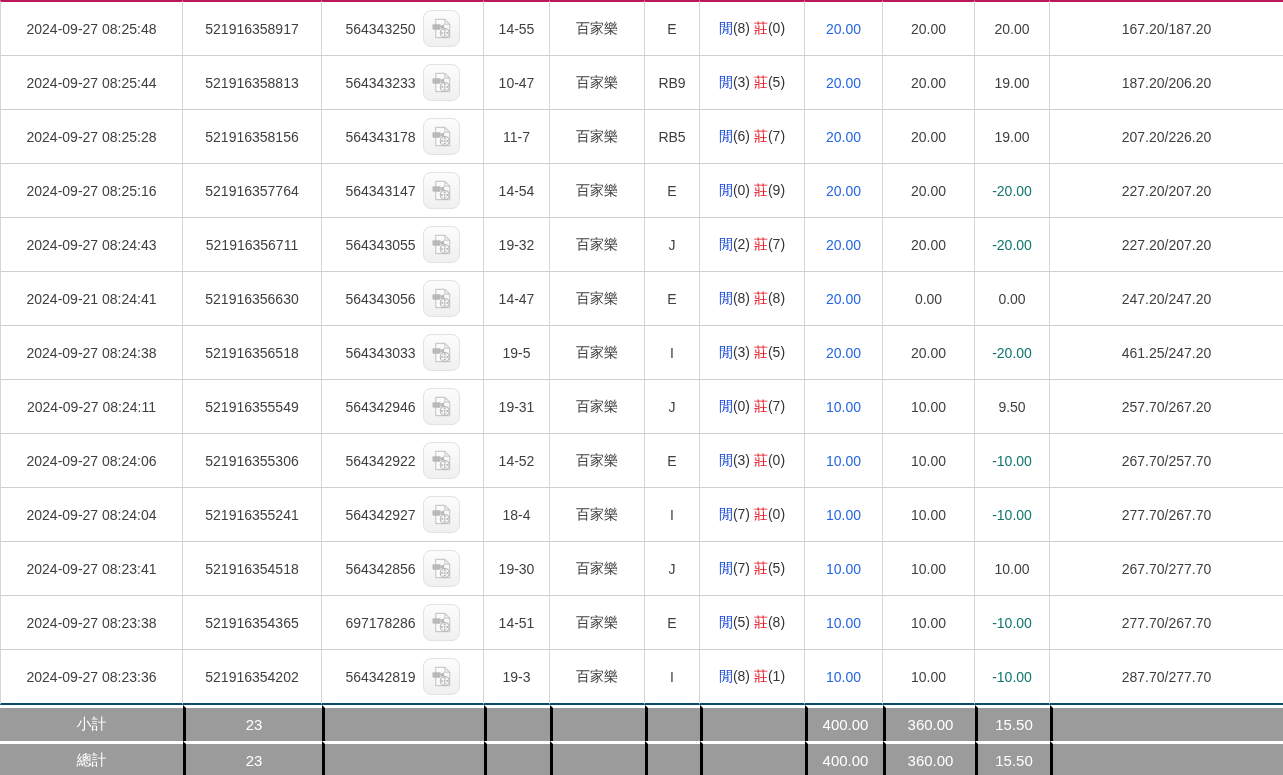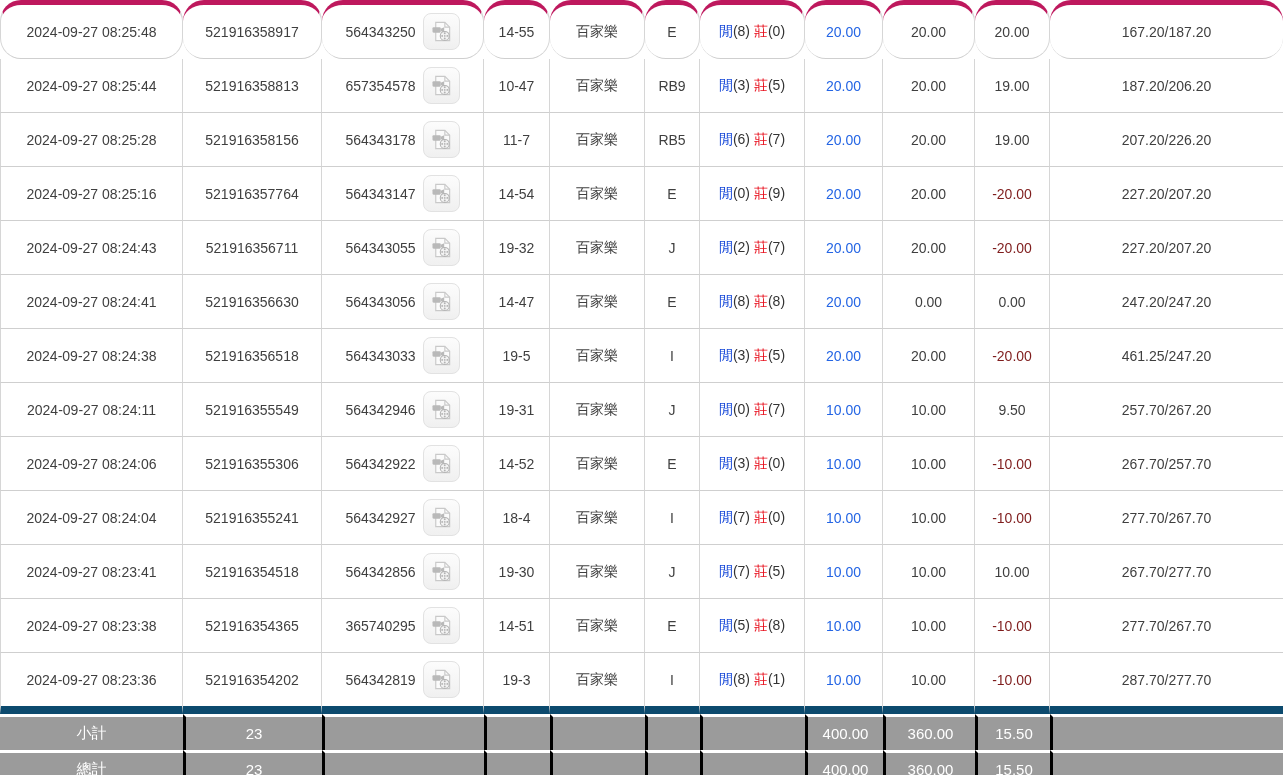--- a/index.html
+++ b/index.html
@@ -3,25 +3,25 @@
 <meta charset="utf-8">
 <style>
   html,body{margin:0;padding:0;background:#fff;}
   body{font-family:"Liberation Sans","DejaVu Sans",sans-serif;}
   .table-wrap{width:1283px;}
   table{border-collapse:separate;border-spacing:0;table-layout:fixed;width:1283px;}
   td{text-align:center;vertical-align:middle;font-size:14px;color:#3f3f3f;
      overflow:hidden;white-space:nowrap;padding:0;}
   tbody td{height:53px;background:#fff;border-right:1px solid #d6d6d6;border-bottom:1px solid #cfcfcf;}
   tbody tr td:first-child{border-left:1px solid #d6d6d6;}
-  tbody tr:first-child td{border-top:5px solid #be185d;border-radius:21px;}
-  tbody tr:last-child td{border-bottom:8px solid #0c4a6e;}
+  tbody tr:first-child td{border-top:2px solid #be185d;}
+  tbody tr:last-child td{border-bottom:2px solid #0c4a6e;}
   tbody td:last-child{border-right:none;}
   .blue{color:#2465e4;cursor:pointer;}
-  .neg{color:#7f1d1d;}
+  .neg{color:#0f766e;}
   .player{color:#1547d8;}
   .banker{color:#e8111e;}
   .pts{color:#333;}
   .round-wrap{display:inline-flex;align-items:center;gap:7px;}
   .video-btn{display:inline-flex;align-items:center;justify-content:center;
      width:37px;height:37px;border:1px solid #e2e2e2;border-radius:8px;
      background:linear-gradient(#fcfcfc,#f0f0f0);cursor:pointer;padding:0;}
   tfoot td{background:#9b9b9b;color:#fff;font-size:15px;height:33px;
      border-top:3px solid #fff;border-left:3px solid #000000;}
   tfoot td:first-child{border-left:none;}
@@ -72,21 +72,21 @@
           <td><span class="player">閒</span><span class="pts">(8)</span> <span class="banker">莊</span><span class="pts">(0)</span></td>
           <td><span class="blue">20.00</span></td>
           <td>20.00</td>
           <td>20.00</td>
           <td>167.20/187.20</td>
         </tr>
         <tr>
           <td>2024-09-27 08:25:44</td>
           <td>521916358813</td>
           <td><span class="round-wrap">
-              <span>657354578</span>
+              <span>564343233</span>
               <button type="button" class="video-btn">
   <svg width="23" height="23" viewBox="0 0 24 24" aria-hidden="true">
     <path d="M6 2.5 H15.5 L20.5 7.5 V21.5 H6 Z" fill="#fbfbfb" stroke="#c9c9c9" stroke-width="1.2"></path>
     <path d="M15.5 2.5 V7.5 H20.5" fill="none" stroke="#c9c9c9" stroke-width="1.2"></path>
     <rect x="2.6" y="7.6" width="8.6" height="5.6" rx="1.1" fill="#b9b9b9"></rect>
     <path d="M11.2 9.2 L14.8 7.6 V13.2 L11.2 11.6 Z" fill="#b9b9b9"></path>
     <circle cx="15.4" cy="16.6" r="4.7" fill="#f3f3f3" stroke="#b3b3b3" stroke-width="1.1"></circle>
     <circle cx="15.4" cy="16.6" r="0.9" fill="#b3b3b3"></circle>
     <circle cx="15.4" cy="13.9" r="1" fill="#b3b3b3"></circle>
     <circle cx="18.1" cy="16.6" r="1" fill="#b3b3b3"></circle>
@@ -185,21 +185,21 @@
           <td>19-32</td>
           <td>百家樂</td>
           <td>J</td>
           <td><span class="player">閒</span><span class="pts">(2)</span> <span class="banker">莊</span><span class="pts">(7)</span></td>
           <td><span class="blue">20.00</span></td>
           <td>20.00</td>
           <td class="neg">-20.00</td>
           <td>227.20/207.20</td>
         </tr>
         <tr>
-          <td>2024-09-27 08:24:41</td>
+          <td>2024-09-21 08:24:41</td>
           <td>521916356630</td>
           <td><span class="round-wrap">
               <span>564343056</span>
               <button type="button" class="video-btn">
   <svg width="23" height="23" viewBox="0 0 24 24" aria-hidden="true">
     <path d="M6 2.5 H15.5 L20.5 7.5 V21.5 H6 Z" fill="#fbfbfb" stroke="#c9c9c9" stroke-width="1.2"></path>
     <path d="M15.5 2.5 V7.5 H20.5" fill="none" stroke="#c9c9c9" stroke-width="1.2"></path>
     <rect x="2.6" y="7.6" width="8.6" height="5.6" rx="1.1" fill="#b9b9b9"></rect>
     <path d="M11.2 9.2 L14.8 7.6 V13.2 L11.2 11.6 Z" fill="#b9b9b9"></path>
     <circle cx="15.4" cy="16.6" r="4.7" fill="#f3f3f3" stroke="#b3b3b3" stroke-width="1.1"></circle>
@@ -362,21 +362,21 @@
           <td><span class="player">閒</span><span class="pts">(7)</span> <span class="banker">莊</span><span class="pts">(5)</span></td>
           <td><span class="blue">10.00</span></td>
           <td>10.00</td>
           <td>10.00</td>
           <td>267.70/277.70</td>
         </tr>
         <tr>
           <td>2024-09-27 08:23:38</td>
           <td>521916354365</td>
           <td><span class="round-wrap">
-              <span>365740295</span>
+              <span>697178286</span>
               <button type="button" class="video-btn">
   <svg width="23" height="23" viewBox="0 0 24 24" aria-hidden="true">
     <path d="M6 2.5 H15.5 L20.5 7.5 V21.5 H6 Z" fill="#fbfbfb" stroke="#c9c9c9" stroke-width="1.2"></path>
     <path d="M15.5 2.5 V7.5 H20.5" fill="none" stroke="#c9c9c9" stroke-width="1.2"></path>
     <rect x="2.6" y="7.6" width="8.6" height="5.6" rx="1.1" fill="#b9b9b9"></rect>
     <path d="M11.2 9.2 L14.8 7.6 V13.2 L11.2 11.6 Z" fill="#b9b9b9"></path>
     <circle cx="15.4" cy="16.6" r="4.7" fill="#f3f3f3" stroke="#b3b3b3" stroke-width="1.1"></circle>
     <circle cx="15.4" cy="16.6" r="0.9" fill="#b3b3b3"></circle>
     <circle cx="15.4" cy="13.9" r="1" fill="#b3b3b3"></circle>
     <circle cx="18.1" cy="16.6" r="1" fill="#b3b3b3"></circle>

